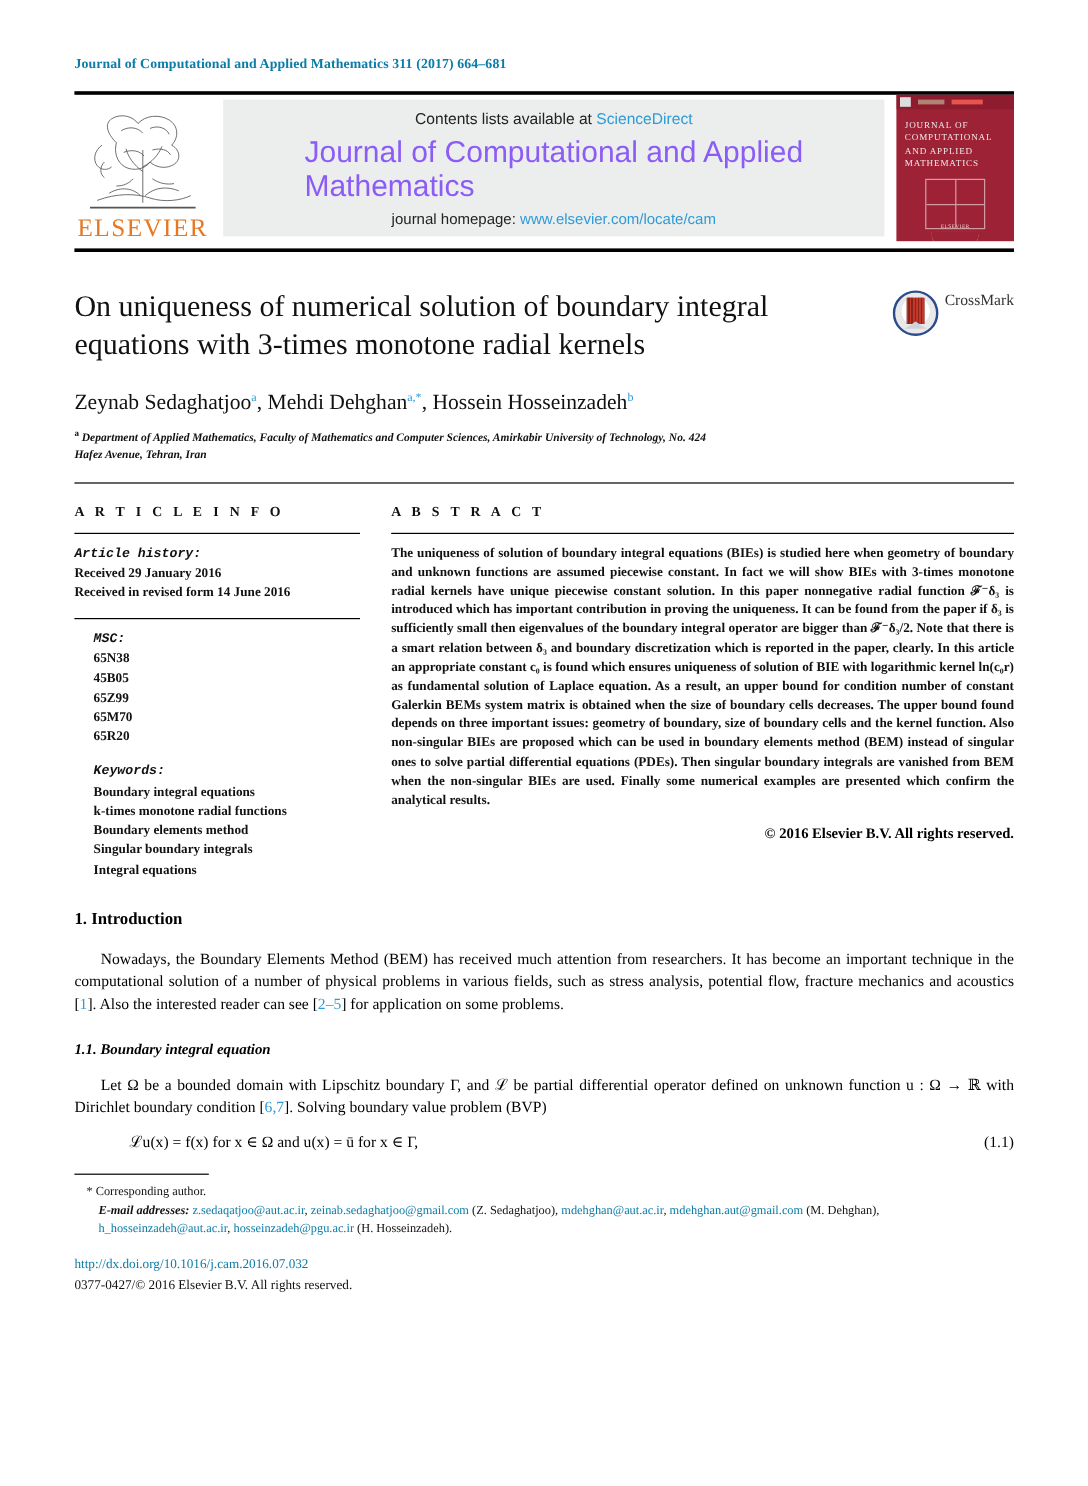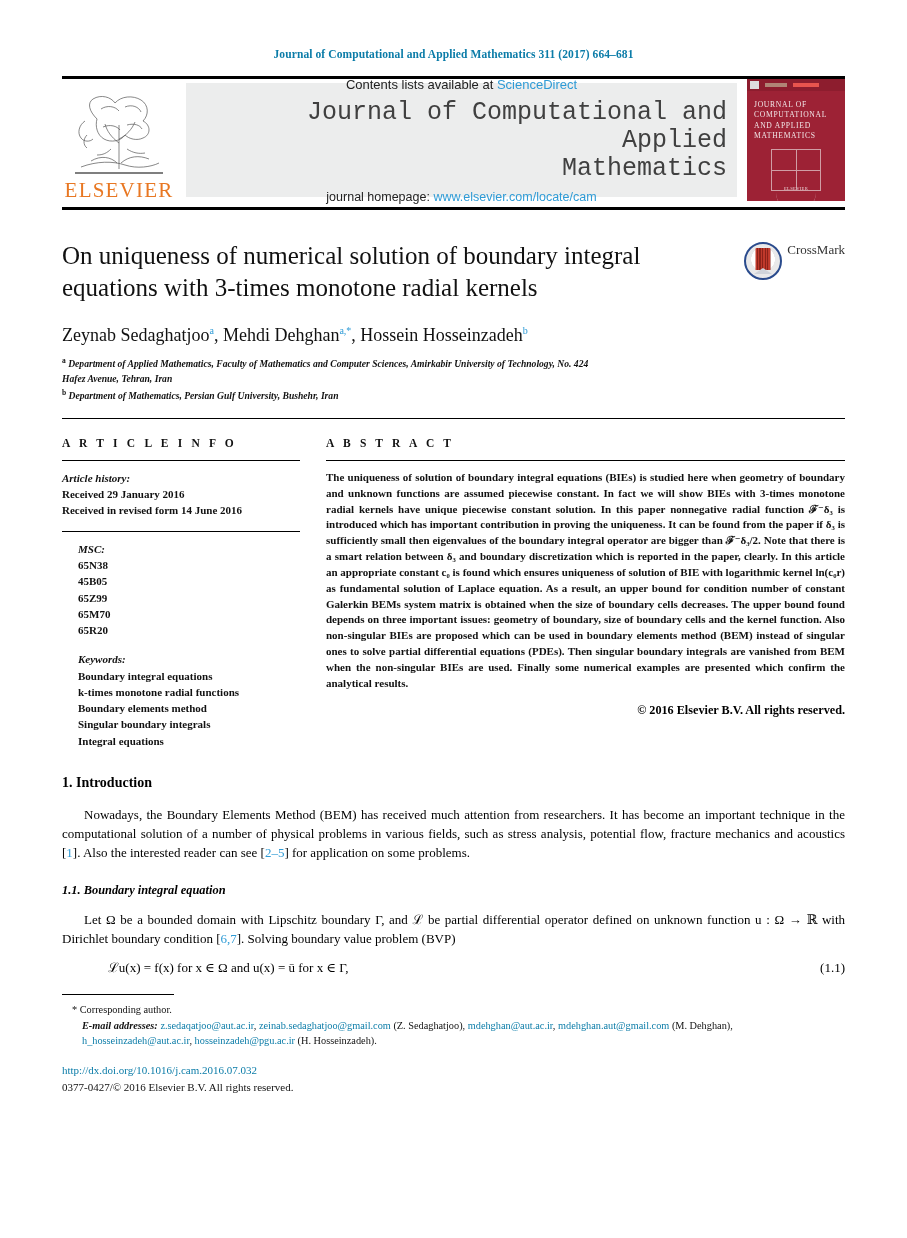--- a/index.html
+++ b/index.html
@@ -18,21 +18,20 @@
   .page {
     width: 907px;
     height: 1238px;
     position: relative;
     box-sizing: border-box;
     padding: 0 62px;
   }
 
   
   .running-head {
-    text-align: center;
     color: #0b7ca8;
     font-size: 11.5px;
     font-weight: bold;
     padding-top: 48px;
     letter-spacing: 0.1px;
   }
 
   
   .masthead {
     margin-top: 16px;
@@ -70,26 +69,26 @@
     justify-content: center;
     padding: 6px 10px;
   }
   .contents-line {
     font-family: "Liberation Sans", sans-serif;
     font-size: 13px;
     color: #222;
   }
   .contents-line .sd-link { color: #2e9bd6; }
   .journal-title {
-    font-family: Liberation Mono, monospace;
+    font-family: Liberation Sans, sans-serif;
     font-size: 25px;
     line-height: 1.12;
-    text-align: right;
+    text-align: left;
     margin: 7px 0 7px 0;
-    color: #404040;
+    color: #8b5cf6;
   }
   .homepage-line {
     font-family: "Liberation Sans", sans-serif;
     font-size: 12.5px;
     color: #222;
   }
   .homepage-line .hp-link { color: #2e9bd6; }
 
   .cover-thumb {
     flex: 0 0 98px;
@@ -214,21 +213,21 @@
   .section-caps {
     font-weight: bold;
     font-size: 11.5px;
     letter-spacing: 3.2px;
     font-family: "Liberation Serif", serif;
     color: #111;
   }
   .col-rule { border-top: 1px solid #000; margin: 11px 0 9px 0; }
 
   .info-body { font-size: 11px; line-height: 1.48; font-weight: bold; color: #111; }
-  .info-head { font-style: italic; }
+  .info-head { font-style: italic; font-family: Liberation Mono, monospace; }
   .info-group { margin-bottom: 13px; margin-left: 16px; }
   .info-group:last-child { margin-bottom: 0; }
   .msc-rule { border-top: 1px solid #000; margin: 12px 0 9px 0; }
 
   .abstract-body {
     font-size: 11px;
     line-height: 1.44;
     text-align: justify;
     font-weight: bold;
     color: #111;
@@ -356,21 +355,20 @@
 
   <div class="authors">
     <span><span>Zeynab Sedaghatjoo</span><sup>a</sup></span>,
     <span><span>Mehdi Dehghan</span><sup>a,*</sup></span>,
     <span><span>Hossein Hosseinzadeh</span><sup>b</sup></span>
   </div>
 
   <div class="affiliations">
     <span class="aff-line"><sup>a</sup> <span>Department of Applied Mathematics, Faculty of Mathematics and Computer Sciences, Amirkabir University of Technology, No. 424</span></span>
     <span class="aff-line">Hafez Avenue, Tehran, Iran</span>
-    <span class="aff-line"><sup>b</sup> <span>Department of Mathematics, Persian Gulf University, Bushehr, Iran</span></span>
   </div>
 
   <div class="rule-hair"></div>
 
   <div class="info-abstract">
 
     <div class="col-info">
       <div class="section-caps">A R T I C L E    I N F O</div>
       <div class="col-rule"></div>
 

